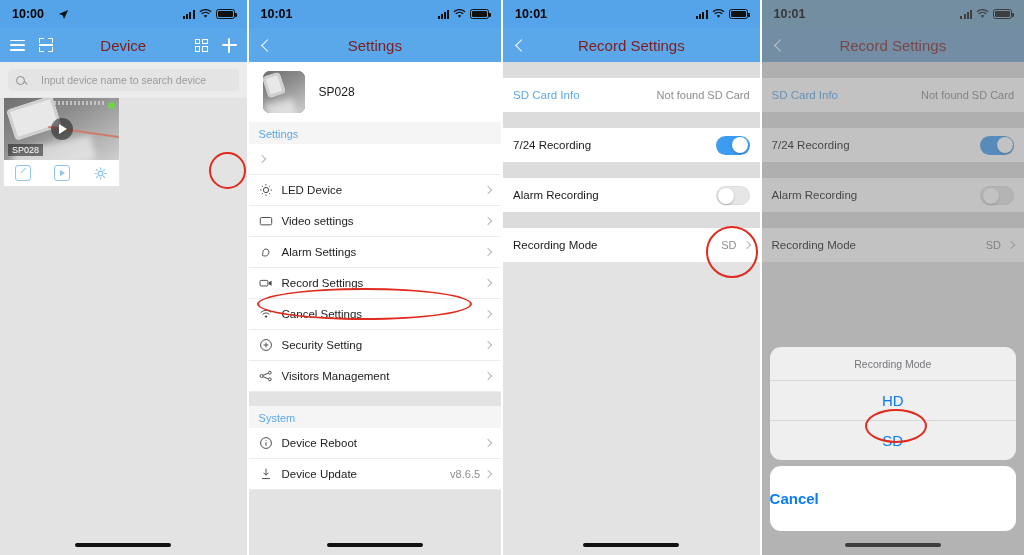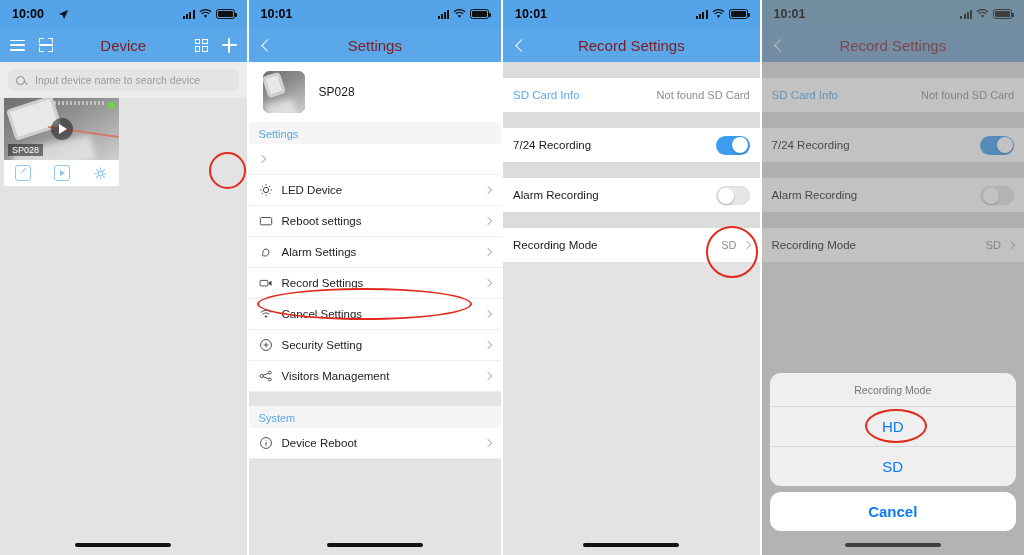--- a/index.html
+++ b/index.html
@@ -66,21 +66,21 @@
   .ic-plus::before,.ic-plus::after{content:"";position:absolute;background:#fff;border-radius:1px;}
   .ic-plus::before{left:0;right:0;top:6.7px;height:1.7px;}
   .ic-plus::after{top:0;bottom:0;left:6.7px;width:1.7px;}
   
   .ic-back { width:9px; height:9px; border-left:1.8px solid #fff; border-bottom:1.8px solid #fff; transform:rotate(45deg); margin-left:4px; }
 
   
   .searchwrap { background:#ececec; padding:7px 8px; }
   .searchbox {
     background:#e4e4e4; border-radius:5px; height:22px;
-    display:flex; align-items:center; gap:10px; padding:0 8px;
+    display:flex; align-items:center; gap:16px; padding:0 8px;
   }
   .searchbox input {
     border:0; outline:0; background:transparent; width:100%;
     font-family:"Liberation Sans", sans-serif; font-size:10.5px; color:#8a8a8a;
   }
   .searchbox input::placeholder { color:#9b9b9b; }
   .ic-search { width:9px; height:9px; border:1.4px solid #8d8d8d; border-radius:50%; position:relative; flex:0 0 auto; }
   .ic-search::after { content:""; position:absolute; width:4.5px; height:1.4px; background:#8d8d8d; transform:rotate(45deg); right:-3.4px; bottom:0px; border-radius:1px; }
 
   
@@ -155,22 +155,22 @@
   .home { position:absolute; bottom:8px; left:50%; transform:translateX(-50%);
           width:96px; height:4.2px; background:#111; border-radius:3px; }
 
   
   .dim { position:absolute; inset:0; background:rgba(120,120,120,.45); z-index:10; }
   .sheet { position:absolute; left:8px; right:8px; bottom:24px; z-index:20; }
   .sheet-grp { background:#efeff0; border-radius:11px; overflow:hidden; }
   .sheet-title { text-align:center; font-size:10.5px; color:#77767b; padding:11px 0 10px; border-bottom:.7px solid #d9d9dc; }
   .sheet-item { text-align:center; font-size:15px; color:#0a7cf7; padding:11px 0; border-bottom:.7px solid #d9d9dc; }
   .sheet-item:last-child { border-bottom:none; }
-  .sheet-cancel { margin-top:6px; background:#fff; border-radius:11px; text-align:center;
-                  font-size:15px; font-weight:bold; color:#0a7cf7; padding:11px 0; }
+  .sheet-cancel { margin-top:6px; background:#fff; border-radius:11px; 
+                  font-size:15px; font-weight:bold; color:#0a7cf7; padding:24px 0; }
   .panel.dimmed .statusbar { background:#6f9ec4; }
   .panel.dimmed .navbar { background:#6fa0c8; }
 </style>
 </head>
 <body>
 
 <div class="strip">
 
   <div class="panel p1">
     <div class="statusbar">
@@ -321,21 +321,21 @@
         </div>
         <span class="chev"></span>
       </div>
       <div class="row">
         <div class="rl">
           <span class="ricon">
               <svg width="14" height="14" viewBox="0 0 16 16">
                 <rect x="1.5" y="4" width="13" height="8.4" rx="1.4" fill="none" stroke="#4a4a4a" stroke-width="1.1"></rect>
               </svg>
             </span>
-          <span>Reboot settings</span>
+          <span>Video settings</span>
         </div>
         <span class="chev"></span>
       </div>
       <div class="row">
         <div class="rl">
           <span class="ricon">
               <svg width="14" height="14" viewBox="0 0 16 16">
                 <path d="M3.6 11.6c1.1-1 .7-2.4 1-4 .3-1.8 1.7-3 3.4-3 2 0 3.3 1.6 3.3 3.6 0 2.5-1.8 4.4-4.2 4.4-1.5 0-2.7-.4-3.5-1z" fill="none" stroke="#4a4a4a" stroke-width="1.1"></path>
               </svg>
             </span>
@@ -403,20 +403,32 @@
       <div class="row">
         <div class="rl">
           <span class="ricon">
               <svg width="14" height="14" viewBox="0 0 16 16">
                 <circle cx="8" cy="8" r="6.2" fill="none" stroke="#4a4a4a" stroke-width="1.1"></circle>
                 <path d="M8 4.6v.8M8 7v4.2" stroke="#4a4a4a" stroke-width="1.1"></path>
               </svg>
             </span>
           <span>Device Reboot</span>
         </div>
+        <span class="chev"></span>
+      </div>
+      <div class="row">
+        <div class="rl">
+          <span class="ricon">
+              <svg width="14" height="14" viewBox="0 0 16 16">
+                <path d="M8 2v7.2M5.2 6.6 8 9.4l2.8-2.8M3.4 13.2h9.2" stroke="#4a4a4a" stroke-width="1.1" fill="none"></path>
+              </svg>
+            </span>
+          <span>Device Update</span>
+        </div>
+        <span class="rv">v8.6.5</span>
         <span class="chev"></span>
       </div>
     </div>
 
     <div class="redc" style="left:8px;top:288px;width:215px;height:32px;border-radius:50%;"></div>
 
     <div class="home"></div>
   </div>
 
   <div class="gap"></div>

